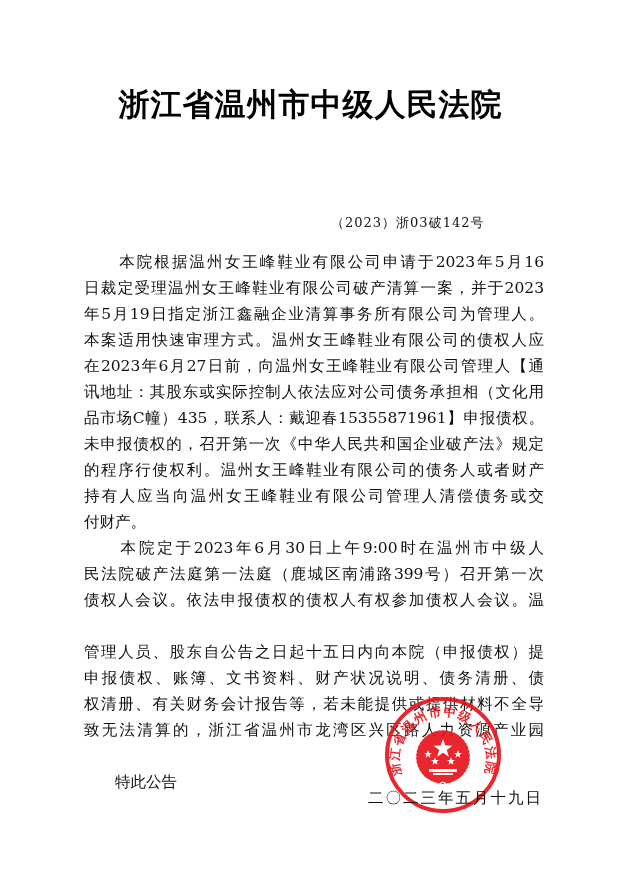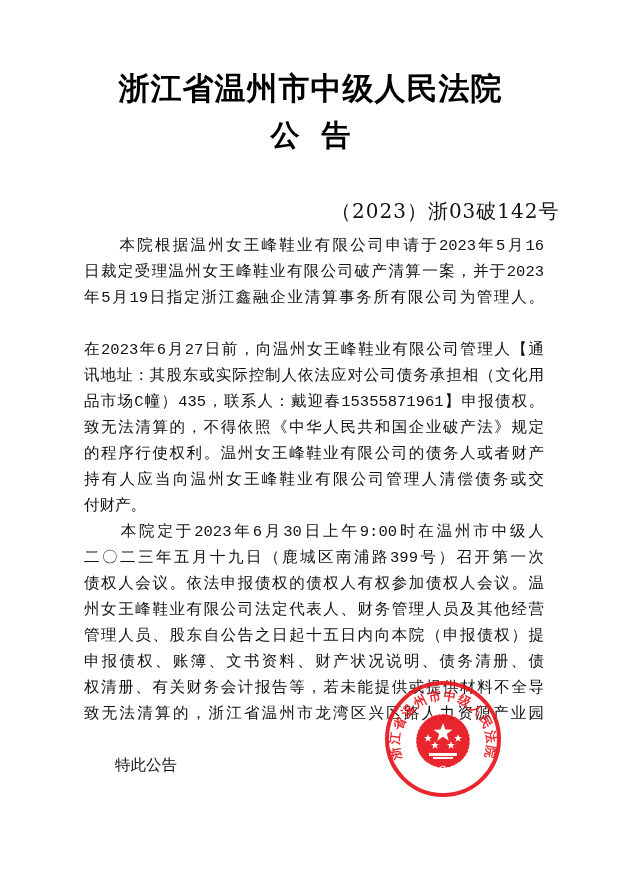--- a/index.html
+++ b/index.html
@@ -1,49 +1,48 @@
 <!DOCTYPE html>
 <html><head>
 <meta charset="utf-8">
 <style>
   html, body { margin: 0; padding: 0; background: #ffffff; }
   body { width: 621px; height: 882px; position: relative; overflow: hidden; font-family: "DejaVu Serif", "Liberation Serif", serif; color: #111; }
-  .page { position: absolute; left: 0; top: 0; width: 621px; height: 748px; background: #fff; }
+  .page { position: absolute; left: 0; top: 16px; width: 621px; height: 748px; background: #fff; }
   .court-title { position: absolute; left: 0; width: 621px; top: 68px; text-align: center; font-family: "DejaVu Sans", sans-serif; font-weight: bold; font-size: 31px; letter-spacing: 1px; color: #000; }
   .notice-title { position: absolute; left: 0; width: 621px; top: 116px; text-align: center; font-family: "DejaVu Sans", sans-serif; font-weight: bold; font-size: 29px; letter-spacing: 22px; text-indent: 22px; color: #000; }
-  .case-no { position: absolute; left: 331px; top: 198px; font-size: 20px; letter-spacing: 1px; color: #111; }
-  .body-line { position: absolute; left: 84px; width: 460px; font-size: 15.5px; line-height: 26px; white-space: nowrap; color: #111; text-align: justify; text-align-last: justify; font-family: Liberation Mono, monospace; }
+  .case-no { position: absolute; left: 331px; top: 198px; font-size: 13px; letter-spacing: 1px; color: #111; }
+  .body-line { position: absolute; left: 84px; width: 460px; font-size: 15.5px; line-height: 26px; white-space: nowrap; color: #111; text-align: justify; text-align-last: justify; }
   .body-line.last { text-align-last: left; }
   .seal { position: absolute; left: 383px; top: 679px; width: 120px; height: 120px; }
   .date { position: absolute; left: 368px; top: 772px; font-size: 15.5px; letter-spacing: 2px; color: #111; }
 </style>
 </head>
 <body>
 
 <div class="page">
 
   <div class="court-title">浙江省温州市中级人民法院</div>
-  <div class="notice-title">公告</div>
   <div class="case-no">（2023）浙03破142号</div>
 
   <div class="body-line" style="top:233px">　　本院根据温州女王峰鞋业有限公司申请于2023年5月16</div>
   <div class="body-line" style="top:259px">日裁定受理温州女王峰鞋业有限公司破产清算一案，并于2023</div>
   <div class="body-line" style="top:285px">年5月19日指定浙江鑫融企业清算事务所有限公司为管理人。</div>
+  <div class="body-line" style="top:311px">本案适用快速审理方式。温州女王峰鞋业有限公司的债权人应</div>
   <div class="body-line" style="top:337px">在2023年6月27日前，向温州女王峰鞋业有限公司管理人【通</div>
   <div class="body-line" style="top:363px">讯地址：其股东或实际控制人依法应对公司债务承担相（文化用</div>
   <div class="body-line" style="top:389px">品市场C幢）435，联系人：戴迎春15355871961】申报债权。</div>
-  <div class="body-line" style="top:415px">致无法清算的，不得依照《中华人民共和国企业破产法》规定</div>
+  <div class="body-line" style="top:415px">未申报债权的，召开第一次《中华人民共和国企业破产法》规定</div>
   <div class="body-line" style="top:441px">的程序行使权利。温州女王峰鞋业有限公司的债务人或者财产</div>
   <div class="body-line last" style="top:493px">付财产。</div>
   <div class="body-line" style="top:467px">持有人应当向温州女王峰鞋业有限公司管理人清偿债务或交</div>
 
   <div class="body-line" style="top:519px">　　本院定于2023年6月30日上午9:00时在温州市中级人</div>
-  <div class="body-line" style="top:545px">二〇二三年五月十九日（鹿城区南浦路399号）召开第一次</div>
+  <div class="body-line" style="top:545px">民法院破产法庭第一法庭（鹿城区南浦路399号）召开第一次</div>
   <div class="body-line" style="top:571px">债权人会议。依法申报债权的债权人有权参加债权人会议。温</div>
-  <div class="body-line" style="top:597px">州女王峰鞋业有限公司法定代表人、财务管理人员及其他经营</div>
   <div class="body-line" style="top:623px">管理人员、股东自公告之日起十五日内向本院（申报债权）提</div>
   <div class="body-line" style="top:649px">申报债权、账簿、文书资料、财产状况说明、债务清册、债</div>
   <div class="body-line" style="top:675px">权清册、有关财务会计报告等，若未能提供或提供材料不全导</div>
   <div class="body-line" style="top:701px">致无法清算的，浙江省温州市龙湾区兴区路人力资源产业园</div>
 
   <div class="body-line last" style="top:753px">　　特此公告</div>
 
   <svg class="seal" viewBox="0 0 120 120" style="opacity:0.92">
     <defs>
       <path id="sealArc" d="M 18,78 A 44,44 0 1,1 102,78"></path>
@@ -60,13 +59,14 @@
       <polygon fill="#fff" points="75,55 76,58 79,58 76.6,59.8 77.5,62.8 75,61 72.5,62.8 73.4,59.8 71,58 74,58"></polygon>
       <polygon fill="#fff" points="52,62 53,65 56,65 53.6,66.8 54.5,69.8 52,68 49.5,69.8 50.4,66.8 48,65 51,65"></polygon>
       <polygon fill="#fff" points="68,62 69,65 72,65 69.6,66.8 70.5,69.8 68,68 65.5,69.8 66.4,66.8 64,65 67,65"></polygon>
       <rect x="46" y="74" width="28" height="3" fill="#fff"></rect>
       <rect x="50" y="78" width="20" height="2" fill="#fff"></rect>
       <path d="M44 84 Q60 96 76 84" fill="none" stroke="#fff" stroke-width="1.5"></path>
       <circle cx="60" cy="90" r="3" fill="none" stroke="#fff" stroke-width="1"></circle>
     </g>
   </svg>
 
+  <div class="date">二〇二三年五月十九日</div>
 </div>
 
 </body></html>

